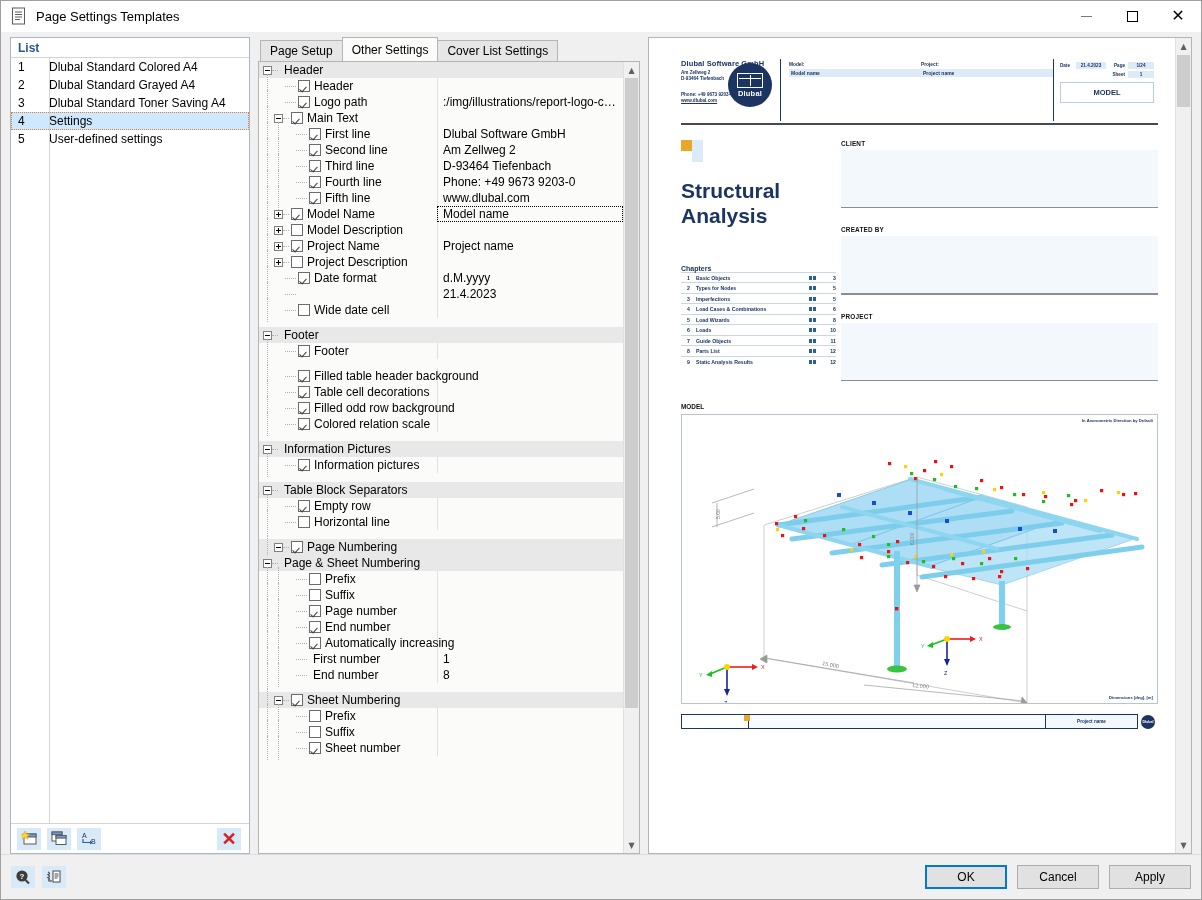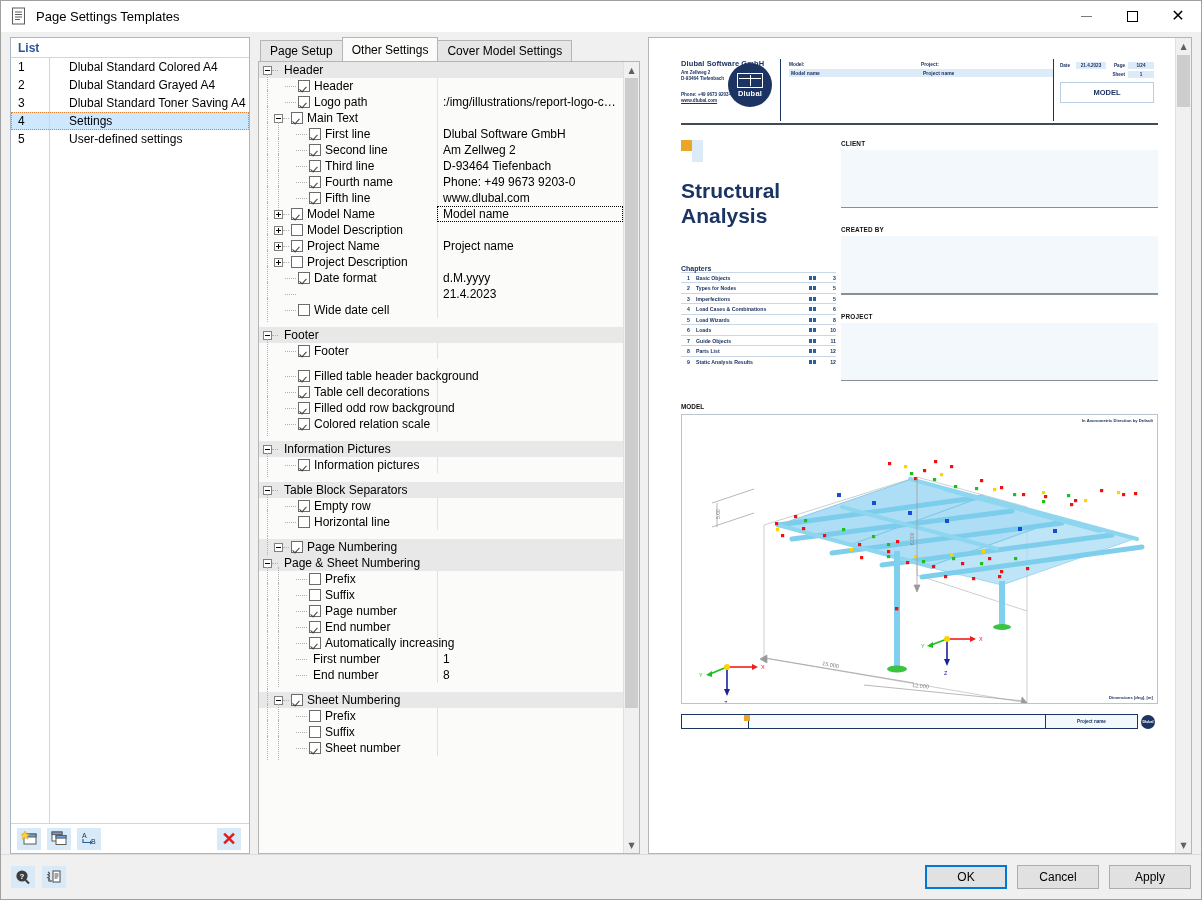--- a/index.html
+++ b/index.html
@@ -64,21 +64,21 @@
     display: flex; align-items: center;
     font-weight: bold; color: #2b5797; font-size: 12px;
     padding-left: 7px;
   }
   .list-rows { flex: 1; position: relative; }
   .list-row {
     height: 18px; display: flex; align-items: center;
     font-size: 12px; color: #000;
   }
   .list-row .num { width: 38px; padding-left: 7px; }
-  .list-row .lbl { flex: 1; padding-left: 20px; }
+  .list-row .lbl { flex: 1; }
   .list-row.sel {
     background: #cde8ff;
     outline: 1px dotted #e08030;
     outline-offset: -1px;
   }
   .list-colsep {
     position: absolute; left: 38px; top: 0; bottom: 0;
     width: 1px; background: #d4d4d4;
   }
   .list-toolbar {
@@ -439,21 +439,21 @@
         <div class="tbtn right">
           <span class="xmark">✕</span>
         </div>
       </div>
     </div>
 
     <div class="settings-panel">
       <div class="tabstrip">
         <div class="tab">Page Setup</div>
         <div class="tab active">Other Settings</div>
-        <div class="tab">Cover Model Settings</div>
+        <div class="tab">Cover List Settings</div>
       </div>
       <div class="tree-wrap">
         <div class="tree" id="tree">
             <div class="trow group">
               <div class="tcell-label">
                 <span style="display: inline-block; flex: 0 0 4px; height: 16px; position: relative;"></span>
                 <span class="expander"></span>
                 <i class="dots" style="width: 6px;"></i>
                 <span class="tlabel">Header</span>
               </div>
@@ -530,21 +530,21 @@
               <div class="tcell-val">D-93464 Tiefenbach</div>
             </div>
             <div class="trow">
               <div class="tcell-label">
                 <span style="display: inline-block; flex: 0 0 37px; height: 16px; position: relative;">
                   <i class="vline" style="left: 8px;"></i>
                   <i class="vline" style="left: 19px;"></i>
                 </span>
                 <i class="dots" style="width: 11px;"></i>
                 <span class="cb on"></span>
-                <span class="tlabel">Fourth name</span>
+                <span class="tlabel">Fourth line</span>
               </div>
               <div class="tcell-val">Phone: +49 9673 9203-0</div>
             </div>
             <div class="trow">
               <div class="tcell-label">
                 <span style="display: inline-block; flex: 0 0 37px; height: 16px; position: relative;">
                   <i class="vline" style="left: 8px;"></i>
                   <i class="vline" style="left: 19px;"></i>
                 </span>
                 <i class="dots" style="width: 11px;"></i>

